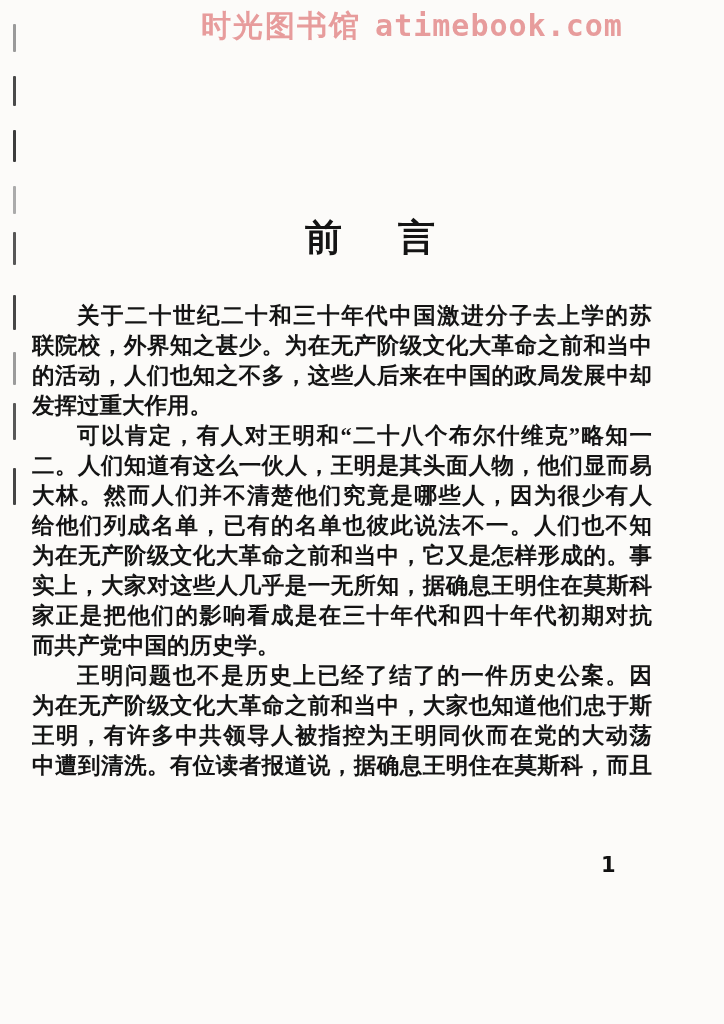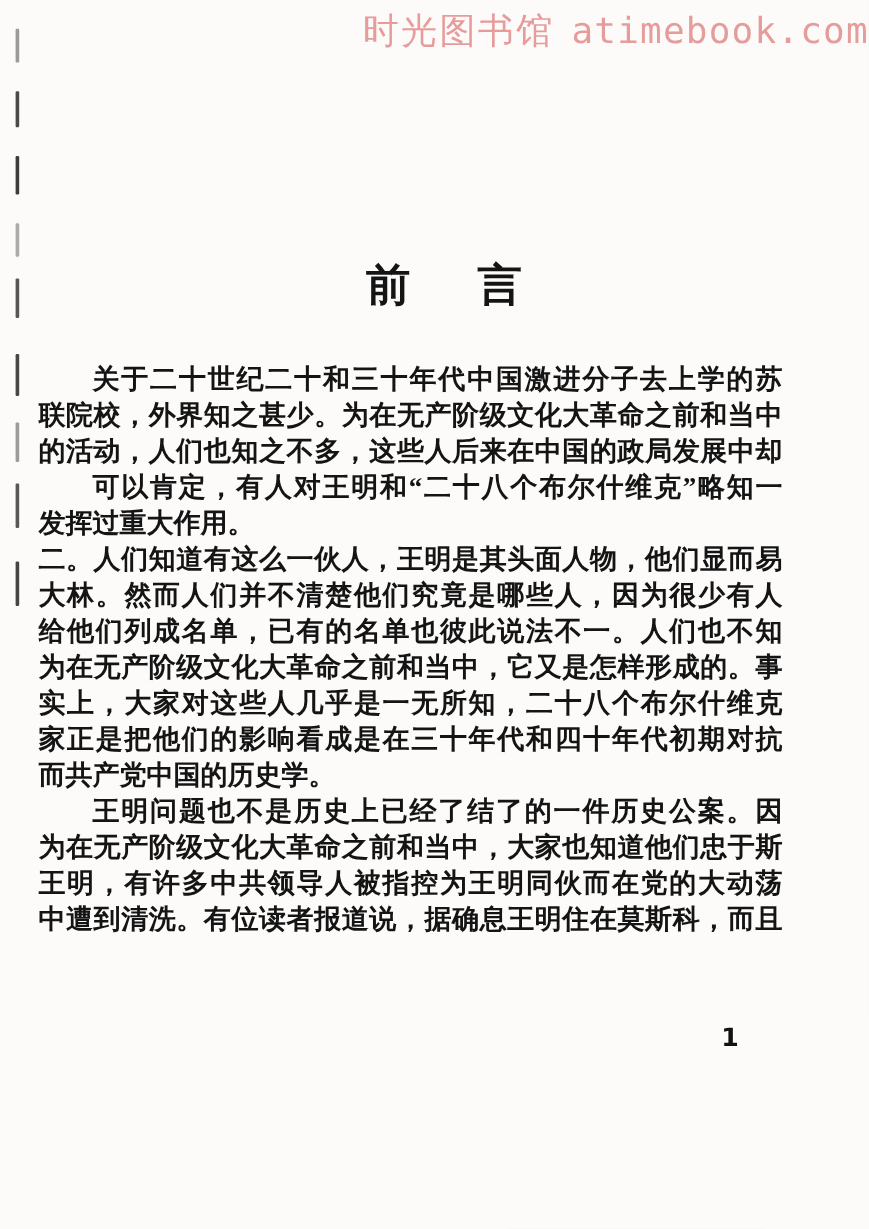--- a/index.html
+++ b/index.html
@@ -19,25 +19,25 @@
 
   
   .watermark {
     position: absolute;
     top: 6px;
     left: 0;
     width: 100%;
     box-sizing: border-box;
     padding-left: 100px;
     display: flex;
-    justify-content: flex-end;
+    justify-content: center;
     align-items: baseline;
     gap: 14px;
     font-size: 30px;
-    font-weight: normal;
+    font-weight: bold;
     color: #e79c9c;
     letter-spacing: 2px;
     white-space: nowrap;
   }
   .watermark .wm-name { font-family: "Liberation Sans", "DejaVu Sans", sans-serif; }
   .watermark .wm-url  { font-family: "DejaVu Sans Mono", "Liberation Mono", monospace; letter-spacing: 1px; }
 
   
   .mark {
     position: absolute;
@@ -125,27 +125,27 @@
 
   <h1 class="title">
     <span>前</span>
     <span>言</span>
   </h1>
 
   <div class="bodytext" id="bodytext">
       <div class="line indent">关于二十世纪二十和三十年代中国激进分子去上学的苏</div>
       <div class="line">联院校，外界知之甚少。为在无产阶级文化大革命之前和当中</div>
       <div class="line">的活动，人们也知之不多，这些人后来在中国的政局发展中却</div>
+      <div class="line no-fill">发挥过重大作用。</div>
       <div class="line indent">可以肯定，有人对王明和“二十八个布尔什维克”略知一</div>
-      <div class="line no-fill">发挥过重大作用。</div>
       <div class="line">二。人们知道有这么一伙人，王明是其头面人物，他们显而易</div>
       <div class="line">大林。然而人们并不清楚他们究竟是哪些人，因为很少有人</div>
       <div class="line">给他们列成名单，已有的名单也彼此说法不一。人们也不知</div>
       <div class="line">为在无产阶级文化大革命之前和当中，它又是怎样形成的。事</div>
-      <div class="line">实上，大家对这些人几乎是一无所知，二十八个布尔什维克</div>
+      <div class="line">实上，大家对这些人几乎是一无所知，据确息王明住在莫斯科</div>
       <div class="line">家正是把他们的影响看成是在三十年代和四十年代初期对抗</div>
       <div class="line no-fill">而共产党中国的历史学。</div>
       <div class="line indent">王明问题也不是历史上已经了结了的一件历史公案。因</div>
       <div class="line">为在无产阶级文化大革命之前和当中，大家也知道他们忠于斯</div>
       <div class="line">王明，有许多中共领导人被指控为王明同伙而在党的大动荡</div>
       <div class="line">中遭到清洗。有位读者报道说，据确息王明住在莫斯科，而且</div>
     </div>
 
   <div class="page-number">1</div>
 

